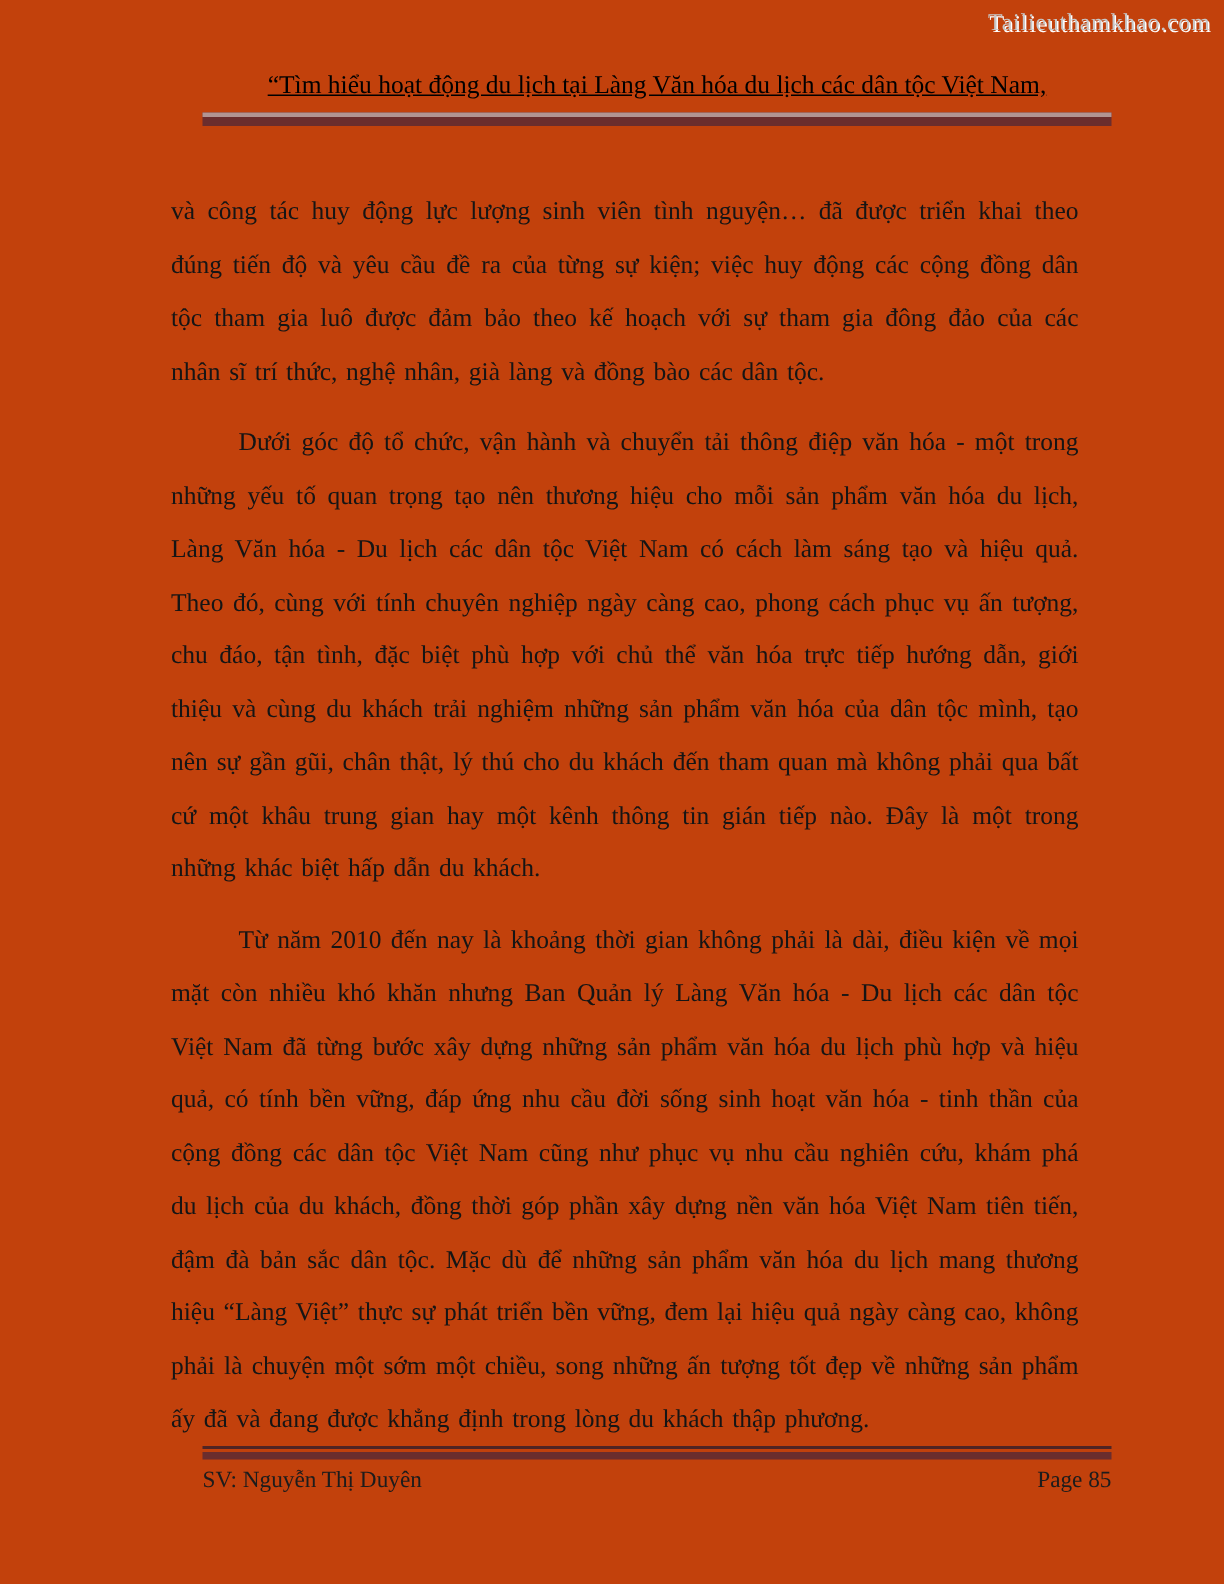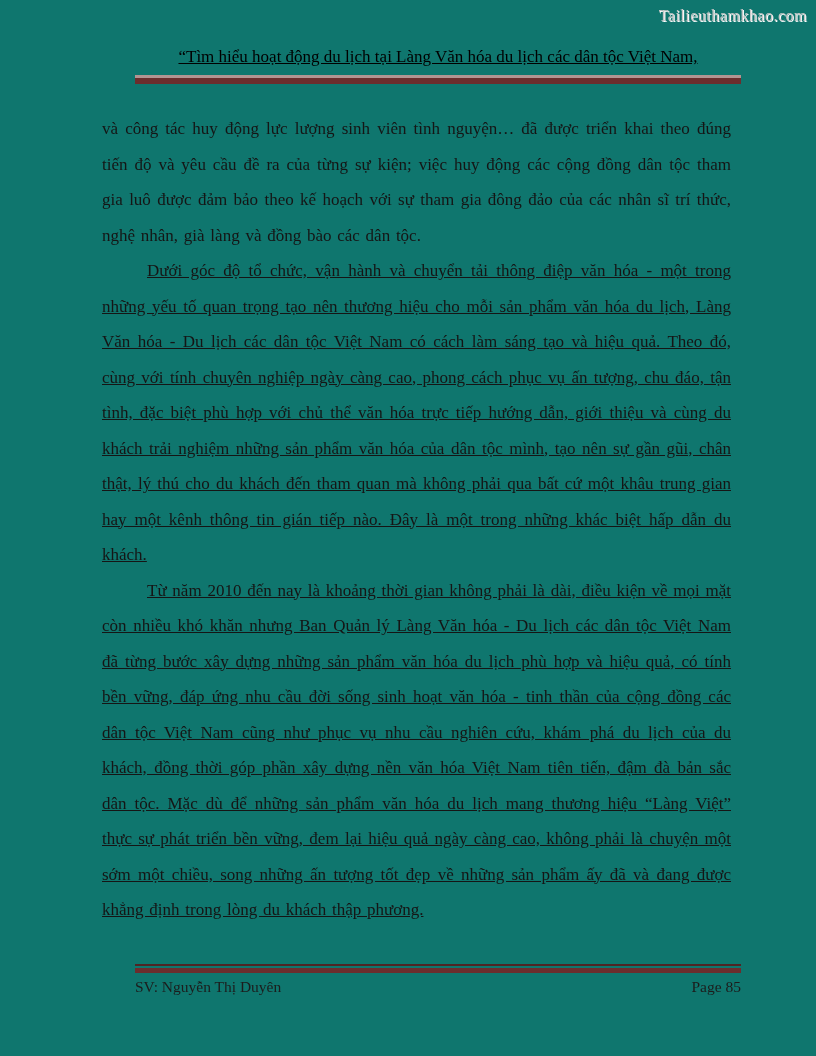--- a/index.html
+++ b/index.html
@@ -5,21 +5,21 @@
   html, body {
     margin: 0;
     padding: 0;
     background: #ffffff;
   }
   .page {
     position: relative;
     width: 816px;
     height: 1056px;
     margin: 0 auto;
-    background: #0f766e;
+    background: #c2410c;
     font-family: "Liberation Serif", "DejaVu Serif", serif;
     color: #111111;
     overflow: hidden;
   }
 
   
   .watermark {
     position: absolute;
     top: 7px;
     right: 9px;
@@ -57,22 +57,22 @@
     position: absolute;
     top: 111px;
     left: 102px;
     width: 629px;
     text-align: justify;
     font-size: 17px;
     line-height: 35.5px;
     word-spacing: 1.5px;
     color: #151515;
   }
-  .doc-body p { margin: 0; }
-  .doc-body p.indent { text-indent: 45px; text-decoration: underline; }
+  .doc-body p { margin: 12px; }
+  .doc-body p.indent { text-indent: 45px; }
 
   
   .page-footer {
     position: absolute;
     top: 964px;
     left: 135px;
     width: 606px;
   }
   .footer-rule-thin {
     height: 0;

